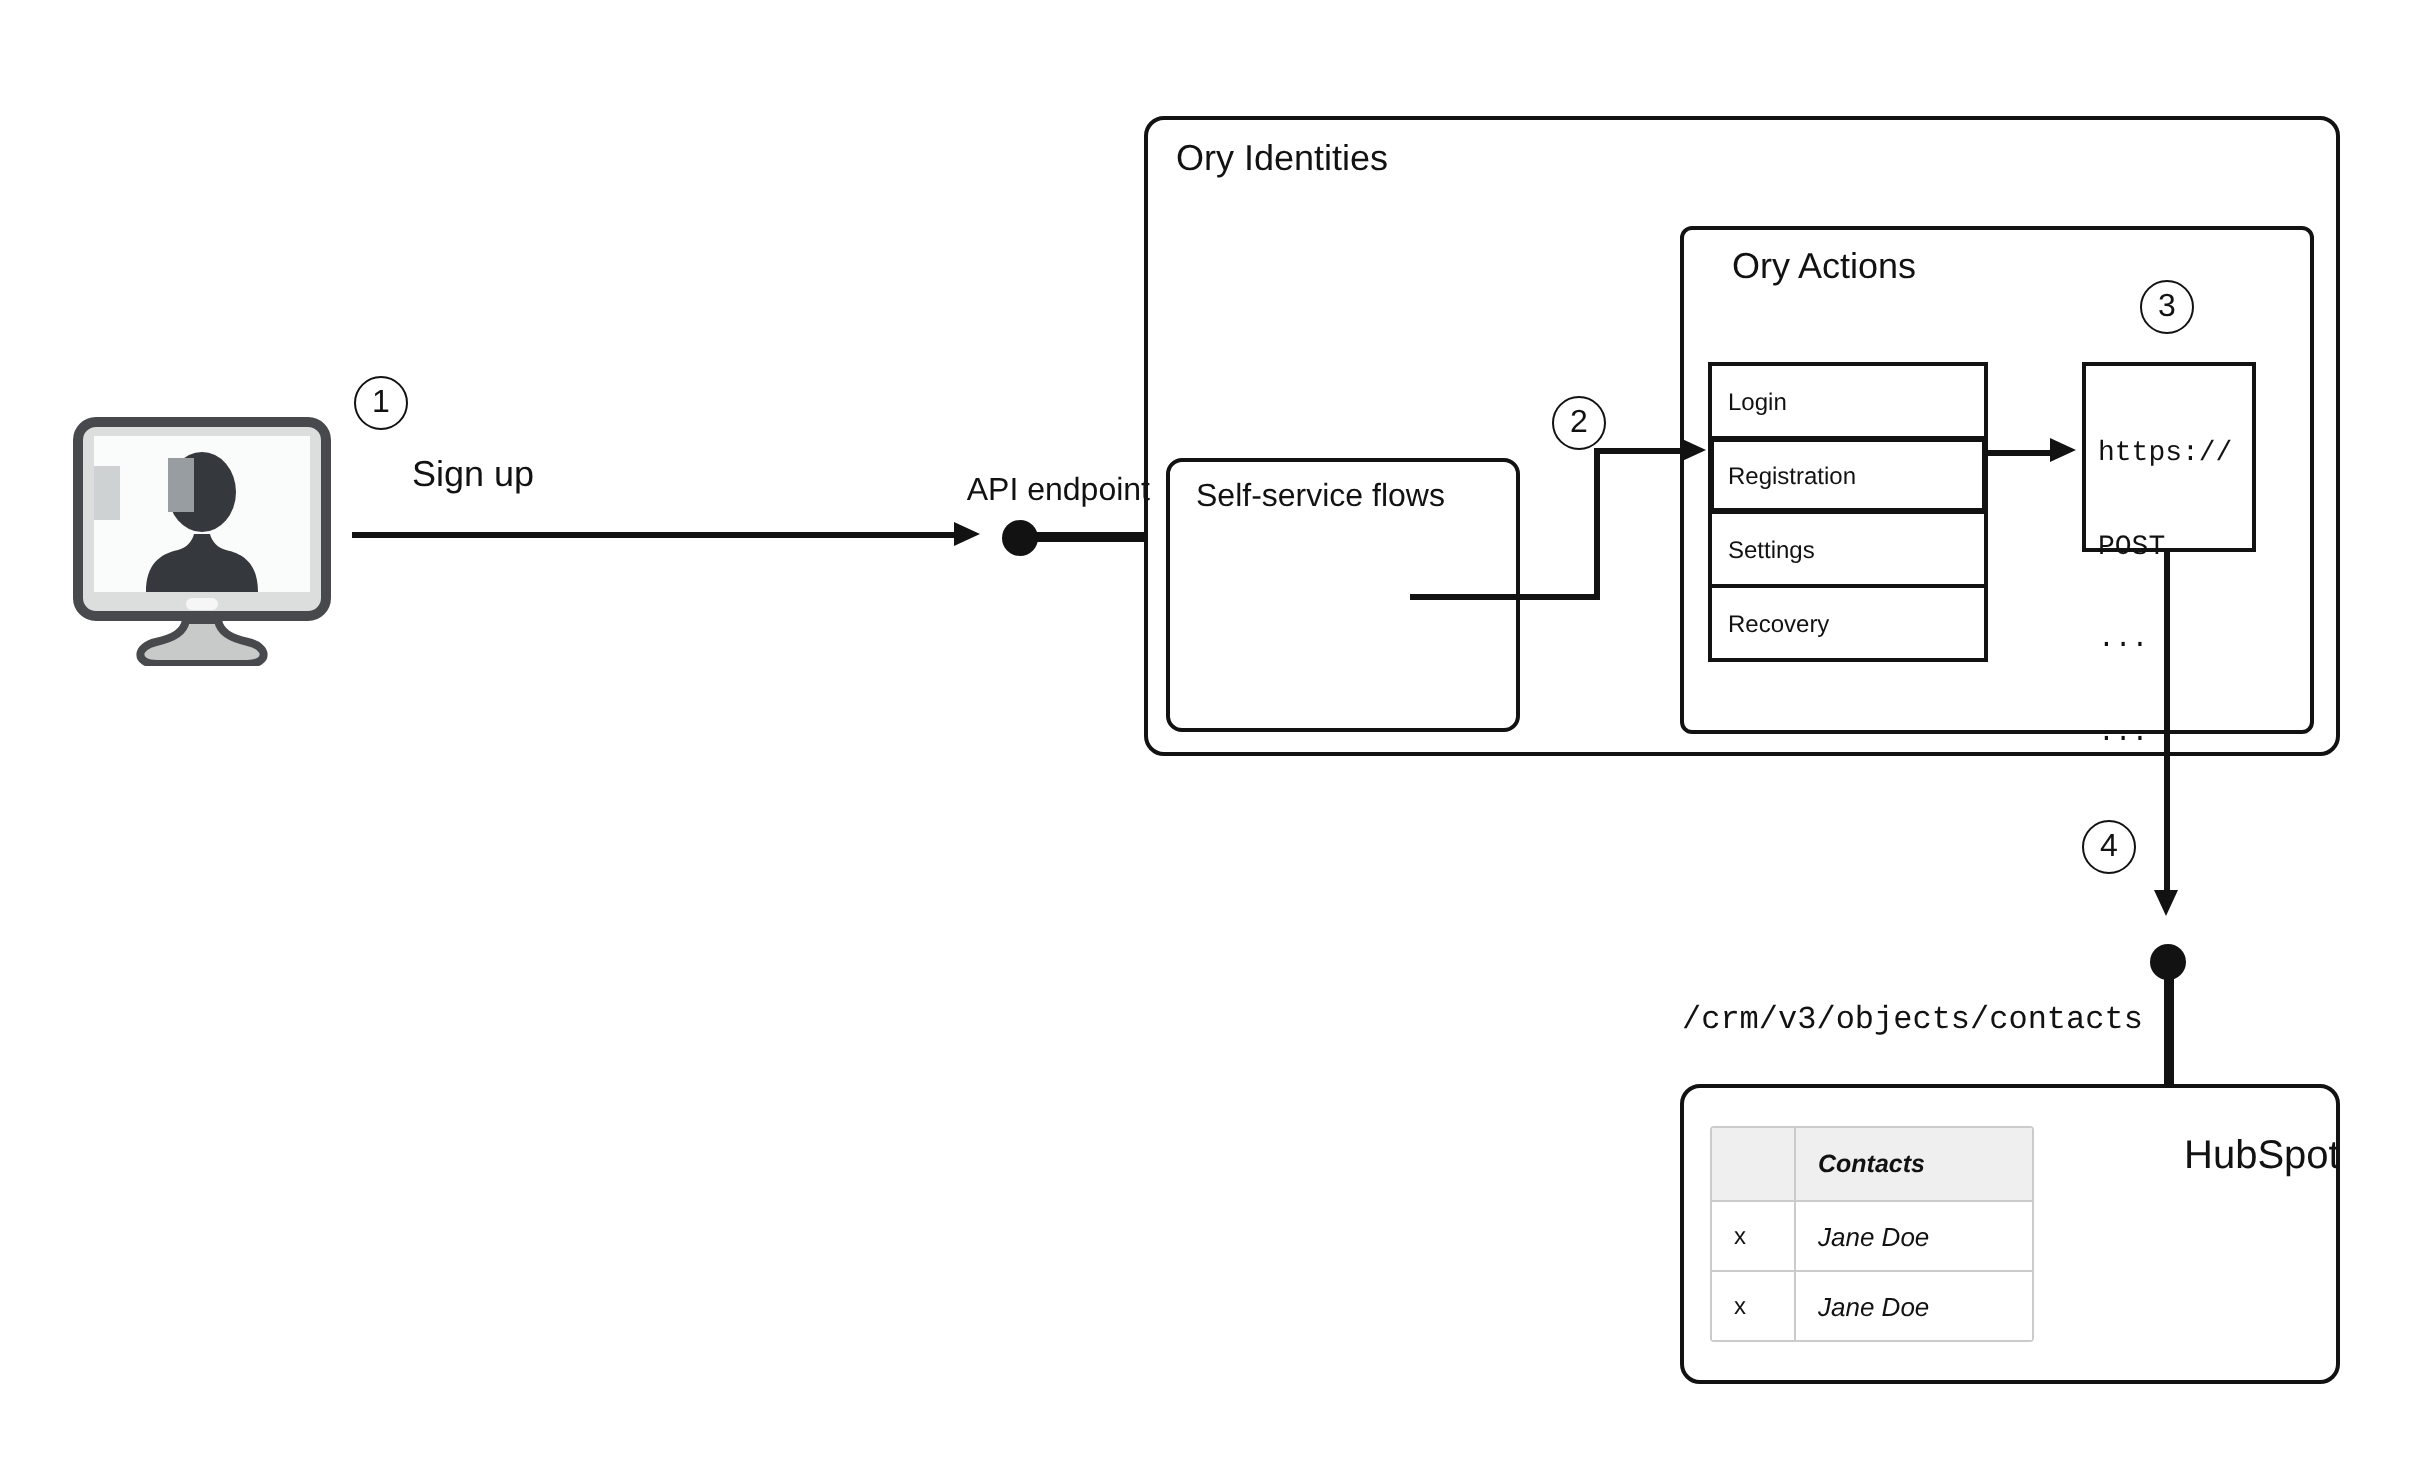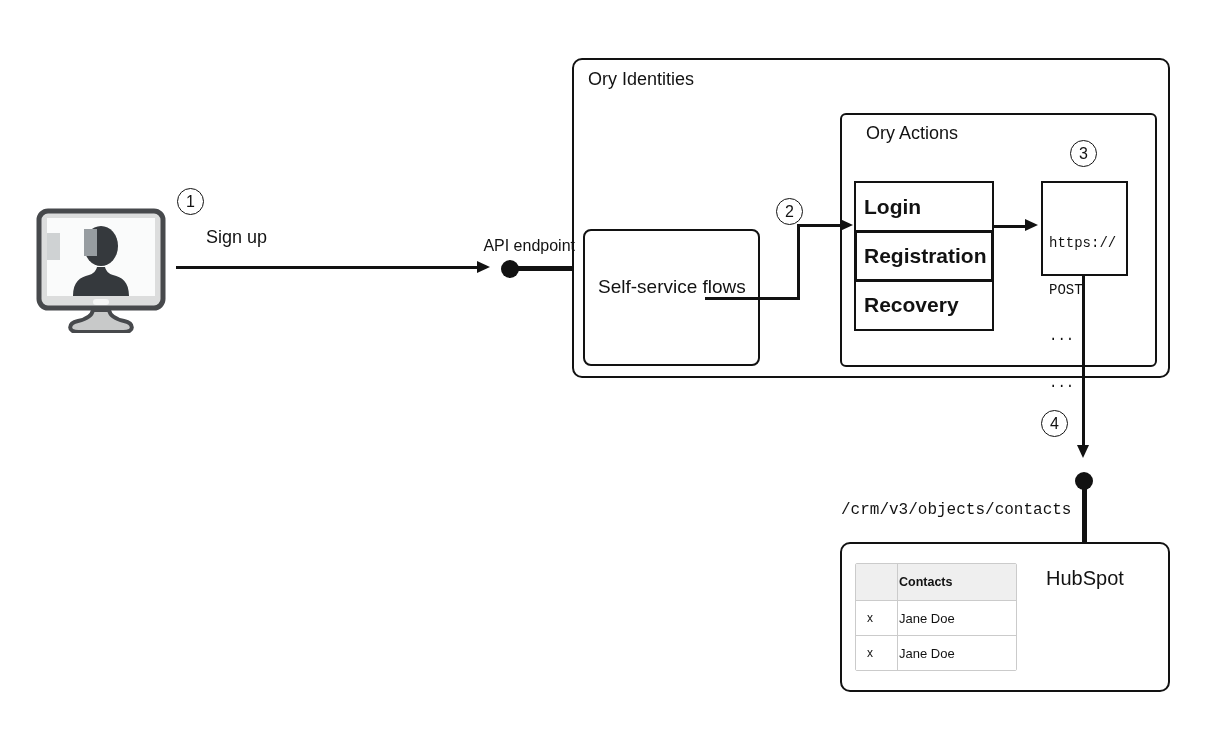--- a/index.html
+++ b/index.html
@@ -51,75 +51,74 @@
   #signup-head { left: 477px; top: 261px; }
 
   #api-endpoint-label { left: 440px; top: 237px; width: 135px; text-align: right; font-size: 16px; }
   #api-dot { left: 501px; top: 260px; }
   #api-thick-line { left: 511px; top: 266px; width: 61px; height: 5px; }
 
   #ory-identities-box { left: 572px; top: 58px; width: 598px; height: 320px; border-radius: 10px; }
   #ory-identities-title { left: 588px; top: 69px; font-size: 18px; }
 
   #self-service-box { left: 583px; top: 229px; width: 177px; height: 137px; }
-  #self-service-title { left: 598px; top: 240px; font-size: 19px; margin-top: 36px; }
+  #self-service-title { left: 598px; top: 240px; font-size: 16px; }
 
   #ory-actions-box { left: 840px; top: 113px; width: 317px; height: 254px; border-radius: 6px; }
   #ory-actions-title { left: 866px; top: 123px; font-size: 18px; }
 
   #elbow-h1 { left: 705px; top: 297px; width: 95px; height: 2.5px; }
   #elbow-v  { left: 797px; top: 224px; width: 2.5px; height: 75px; }
   #elbow-h2 { left: 799px; top: 224px; width: 42px; height: 2.5px; }
   #elbow-head { left: 840px; top: 219px; }
   #step-2 { left: 776px; top: 198px; }
 
   #flow-list {
     position: absolute; left: 854px; top: 181px; width: 140px; height: 150px;
     border: 2px solid #121212; background: #ffffff; z-index: 3;
     display: flex; flex-direction: column;
   }
   .flow-row {
     flex: 1; display: flex; align-items: center;
-    padding-left: 8px; font-size: 21px;
+    padding-left: 8px; font-size: 12px;
     border-top: 2px solid #121212;
-    font-weight: bold;
   }
   .flow-row:first-child { border-top: none; }
   .flow-row.active { box-shadow: inset 0 0 0 1px #121212; text-align: right; }
 
   #reg-arrow-line { left: 993px; top: 225px; width: 33px; height: 2.5px; }
   #reg-arrow-head { left: 1025px; top: 219px; }
 
   #step-3 { left: 1070px; top: 140px; }
   #code-box {
     position: absolute; left: 1041px; top: 181px; width: 87px; height: 95px;
     border: 2.5px solid #121212; background: #ffffff; z-index: 3;
     font-family: "Liberation Mono", monospace; font-size: 14px; line-height: 15.5px;
-    padding: 22px 0 0 6px; white-space: pre;
+    padding: 6px 0 0 6px; white-space: pre;
   }
 
   #down-line { left: 1082px; top: 276px; width: 2.5px; height: 171px; z-index: 1; }
   #down-head { left: 1077px; top: 445px; }
   #step-4 { left: 1041px; top: 410px; }
   #hub-dot { left: 1075px; top: 472px; }
   #hub-thick-line { left: 1082px; top: 489px; width: 5px; height: 54px; }
 
   #crm-label { left: 841px; top: 501px; font-size: 16px; text-align: right; }
 
   #hubspot-box { left: 840px; top: 542px; width: 330px; height: 150px; border-width: 2.5px; border-radius: 10px; background: #ffffff; }
-  #hubspot-title { left: 1046px; top: 567px; font-size: 20px; }
+  #hubspot-title { left: 1092px; top: 567px; font-size: 20px; }
 
   #contacts-table {
     position: absolute; left: 855px; top: 563px; width: 162px;
     border: 1.5px solid #cbcbcb; border-radius: 2px; background: #ffffff; z-index: 3;
   }
   .t-row { display: flex; height: 35px; border-top: 1.5px solid #cbcbcb; background: #ffffff; }
   .t-row.t-head { height: 36px; background: #efefef; border-top: none; }
   .t-c1 { width: 41px; display: flex; align-items: center; padding-left: 11px; font-size: 12px; }
-  .t-c2 { flex: 1; border-left: 1.5px solid #cbcbcb; display: flex; align-items: center; padding-left: 1px; font-size: 13px; }
+  .t-c2 { flex: 1; border-left: 1.5px solid #cbcbcb; display: flex; align-items: center; padding-left: 11px; font-size: 13px; font-style: italic; }
   .t-head .t-c2 { font-weight: bold; font-size: 12.5px; }
 </style>
 </head>
 <body>
 
 <div class="canvas">
 
   <svg id="user-icon" width="132" height="126" viewBox="0 0 132 126">
     <rect x="4" y="4" width="124" height="97" rx="9" fill="#dcdddd" stroke="#47494c" stroke-width="5"></rect>
     <rect x="12" y="11" width="108" height="78" fill="#fafbfb"></rect>
@@ -151,20 +150,21 @@
 
   <div class="line" id="elbow-h1"></div>
   <div class="line" id="elbow-v"></div>
   <div class="line" id="elbow-h2"></div>
   <div class="arrow-right" id="elbow-head"></div>
   <div class="step" id="step-2">2</div>
 
   <div id="flow-list">
     <div class="flow-row">Login</div>
     <div class="flow-row active">Registration</div>
+    <div class="flow-row">Settings</div>
     <div class="flow-row">Recovery</div>
   </div>
 
   <div class="line" id="reg-arrow-line"></div>
   <div class="arrow-right" id="reg-arrow-head"></div>
 
   <div class="step" id="step-3">3</div>
   <div id="code-box">
     <div>https://</div>
     <div>POST</div>

